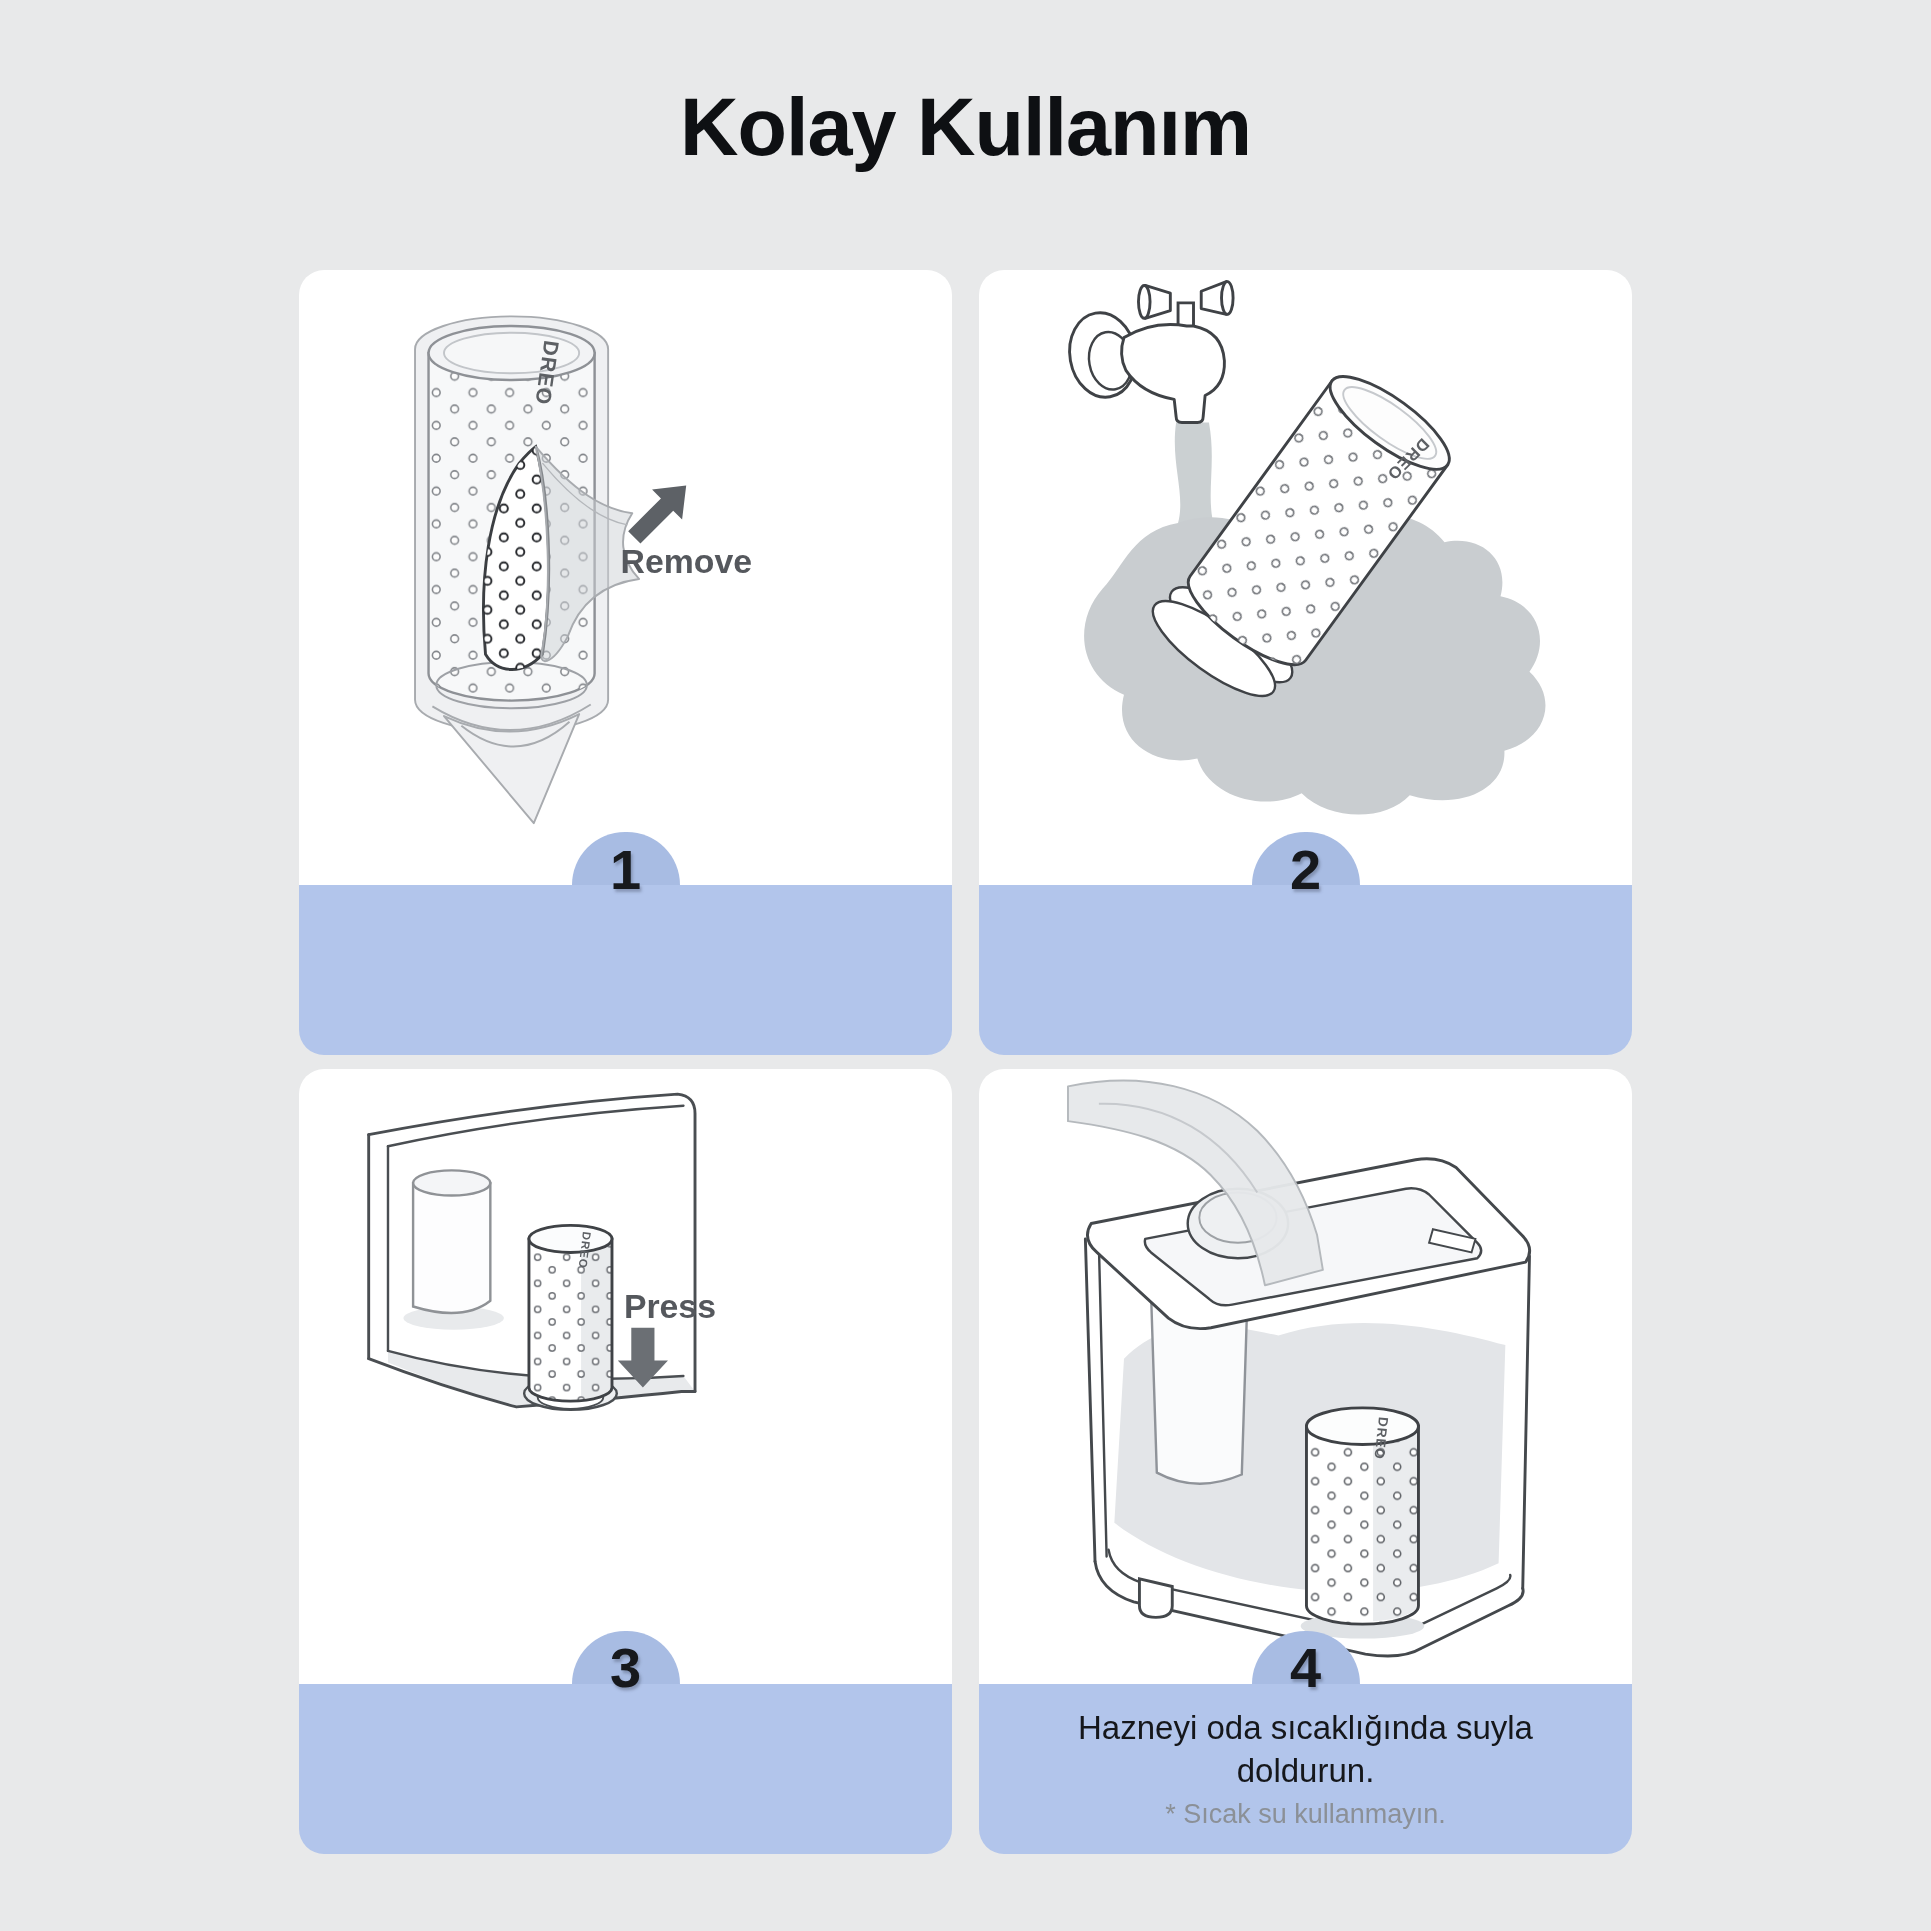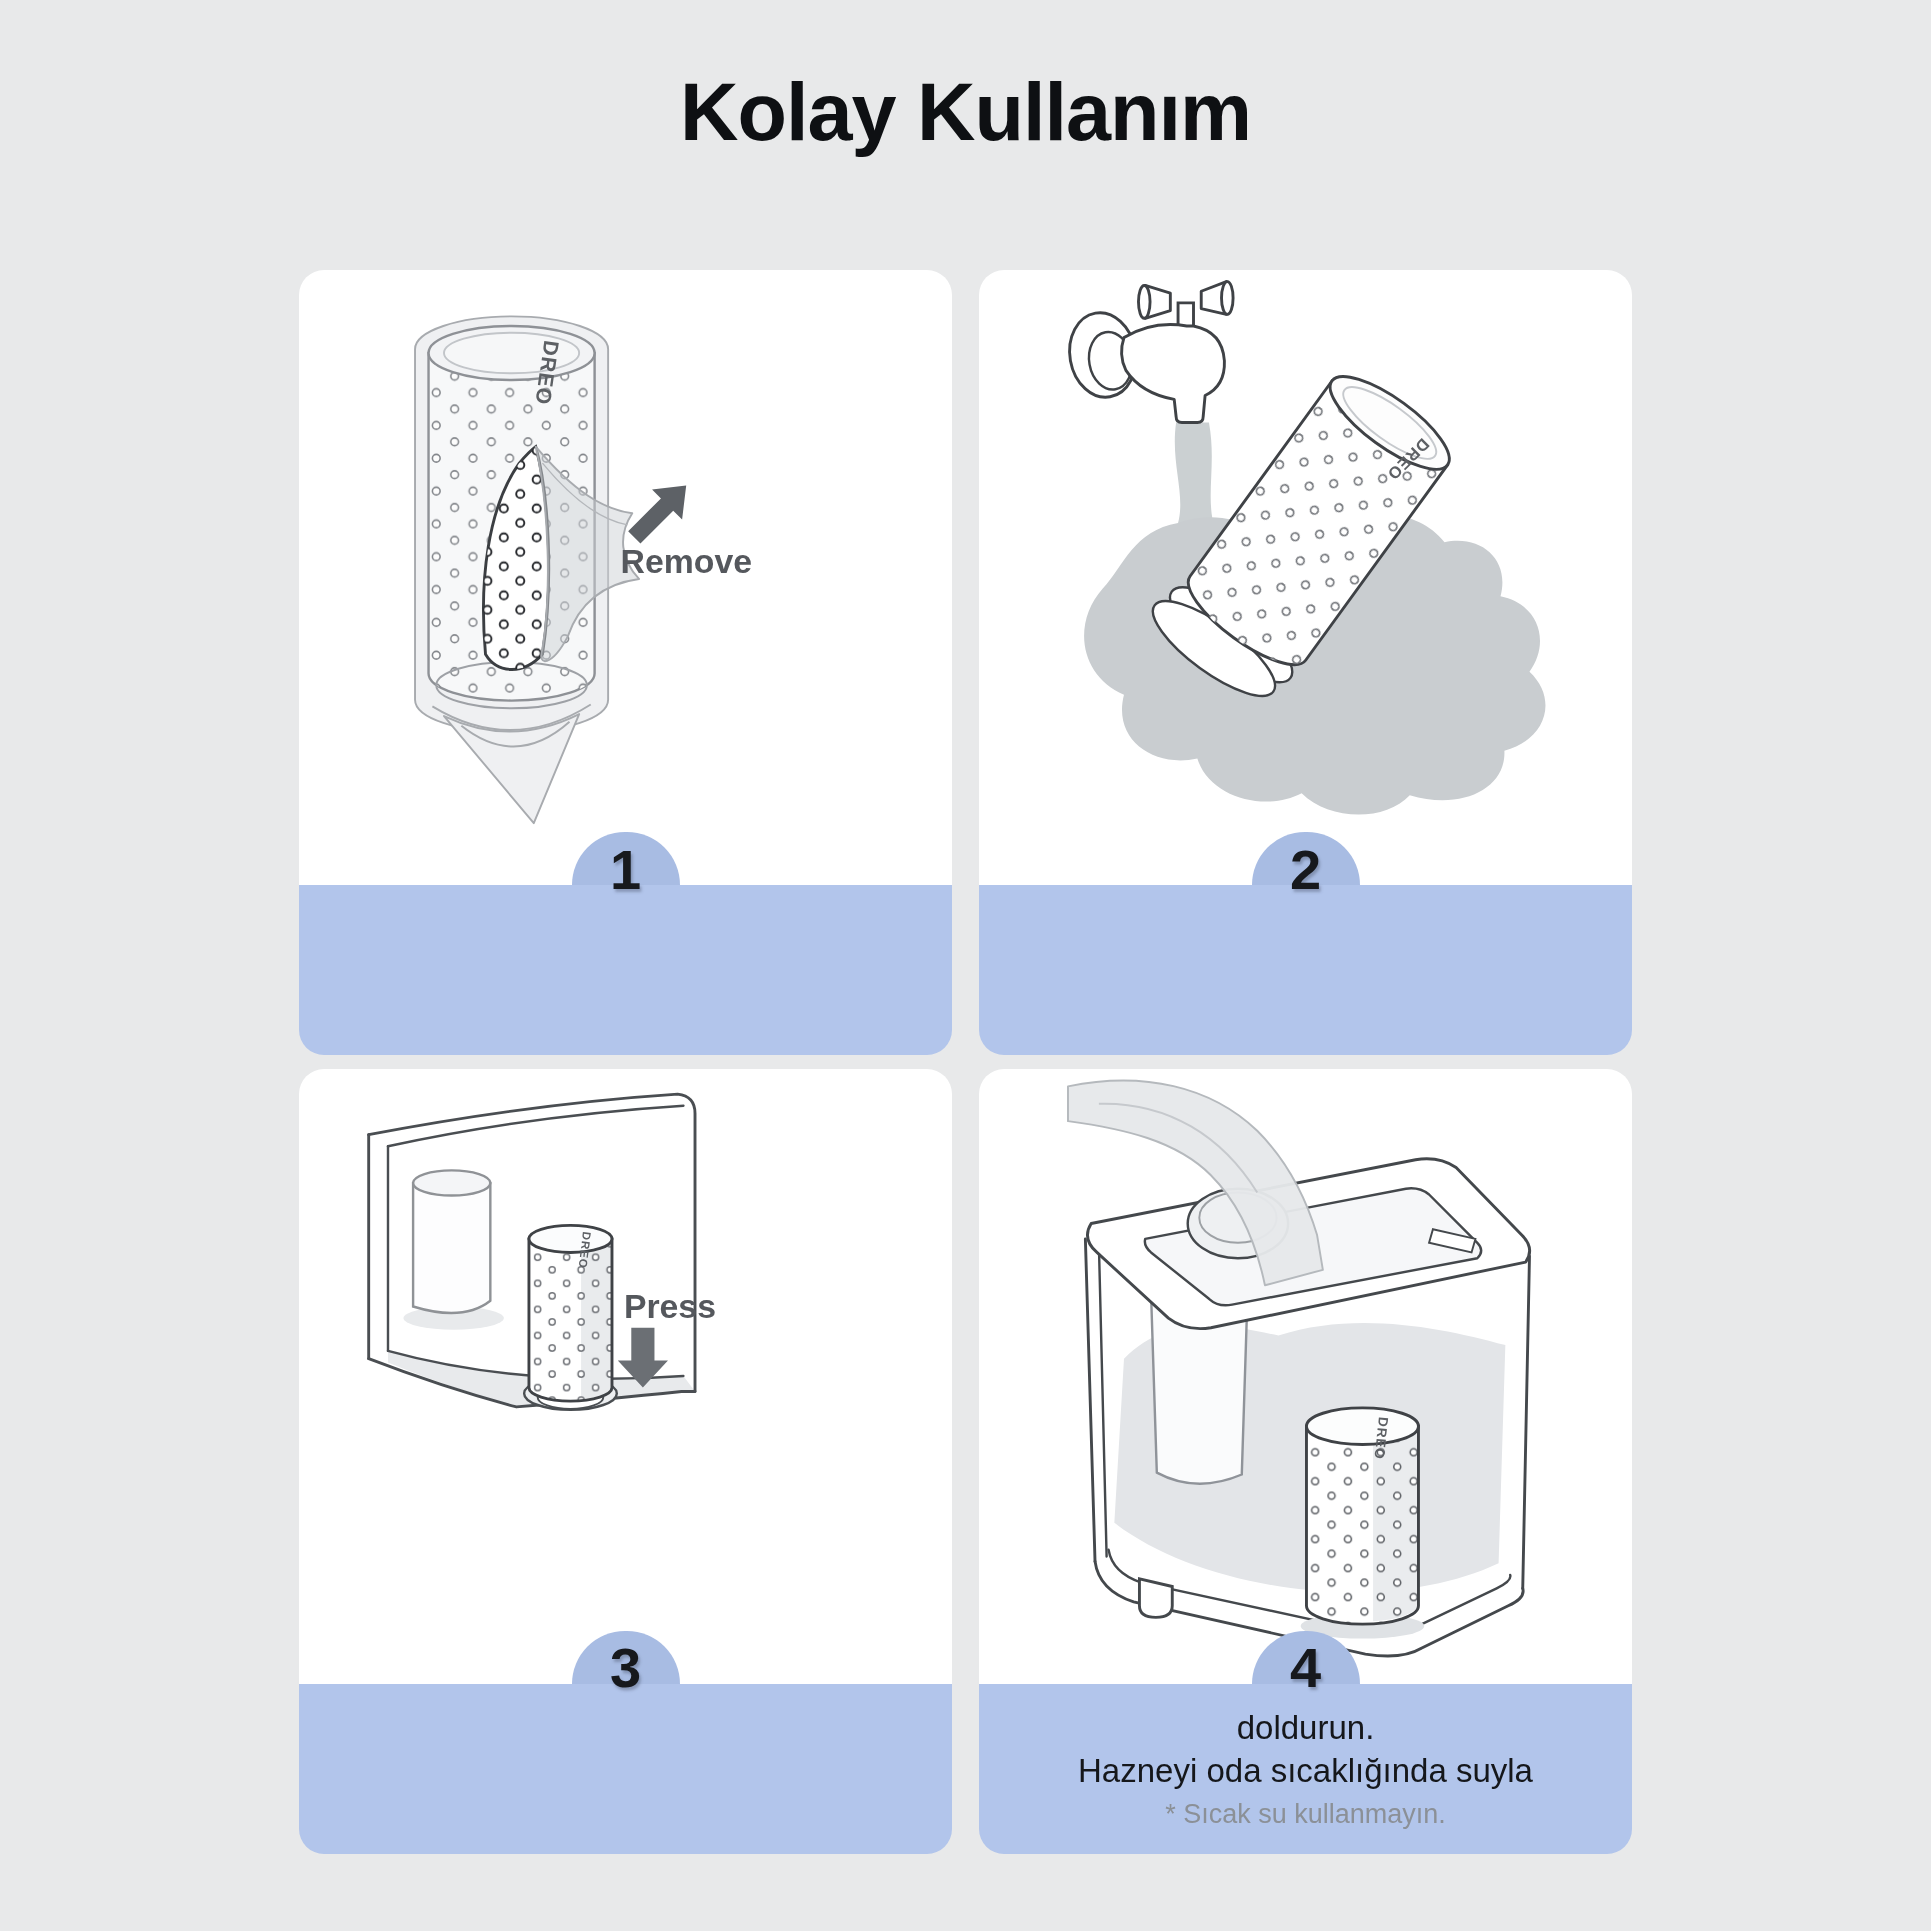--- a/index.html
+++ b/index.html
@@ -3,21 +3,21 @@
 <meta charset="utf-8">
 <style>
   html,body{margin:0;padding:0;}
   body{
     width:1931px;height:1931px;position:relative;
     background:#e8e9ea;
     font-family:"Liberation Sans",sans-serif;
     color:#15171b;overflow:hidden;
   }
   .page-title{
-    position:absolute;top:66px;left:0;width:1931px;
+    position:absolute;top:81px;left:0;width:1931px;
     text-align:center;font-size:81px;font-weight:bold;
     letter-spacing:-1px;color:#0e1013;
   }
   .grid{
     position:absolute;left:299px;top:270px;width:1332px;
     display:grid;grid-template-columns:653px 653px;
     column-gap:27px;row-gap:13.5px;
   }
   .panel{width:653px;}
   .illustration{
@@ -254,21 +254,21 @@
           <path d="M 92 18 C 170 2 240 18 288 64 C 318 94 338 132 350 172 L 356 208 L 296 224 C 286 176 268 138 240 110 C 204 74 150 62 92 54 Z" fill="#e6e8ea" fill-opacity="0.96" stroke="#b5b9bd" stroke-width="2" stroke-linejoin="round"></path>
           <path d="M 124 36 C 196 34 252 70 288 128" fill="none" stroke="#c6c9cd" stroke-width="2"></path>
         </g>
       </svg>
     </div>
     <div class="band">
       <div class="badge">
         <span class="num">4</span>
       </div>
       <div class="caption">
+        <div>Hazneyi oda sıcaklığında suyla</div>
         <div>doldurun.</div>
-        <div>Hazneyi oda sıcaklığında suyla</div>
       </div>
       <div class="footnote">* Sıcak su kullanmayın.</div>
     </div>
   </div>
 
 </div>
 
 
 </body></html>

